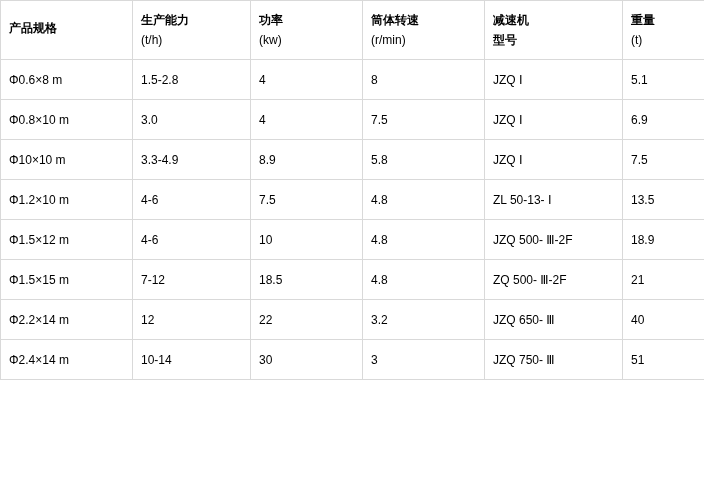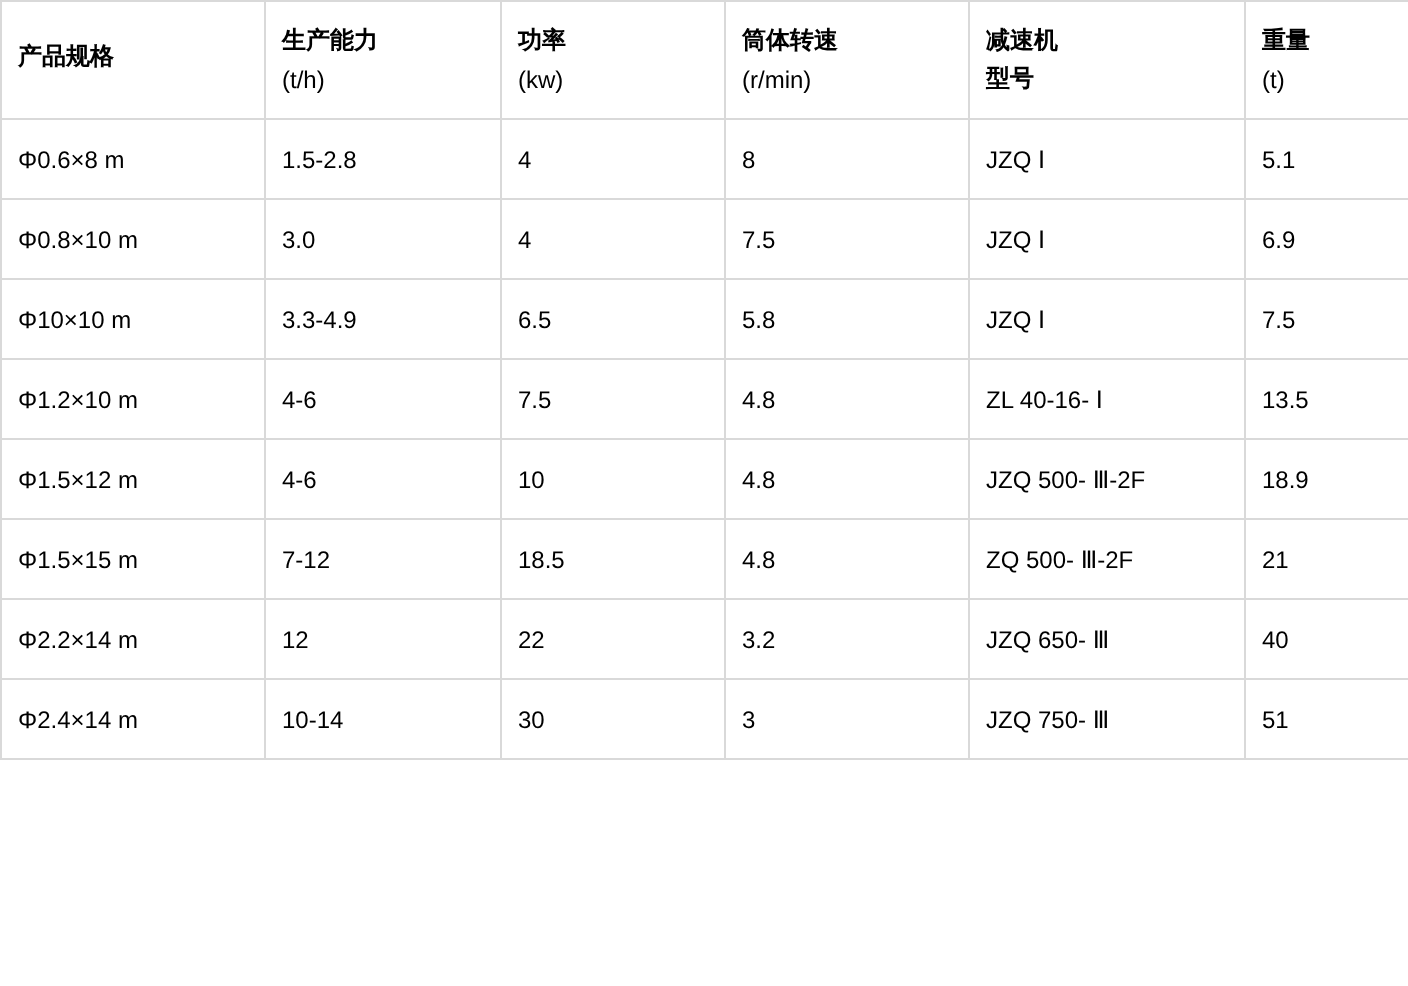--- a/index.html
+++ b/index.html
@@ -46,21 +46,20 @@
     display: block;
     font-weight: bold;
   }
   tr.head-row td .line2 {
     display: block;
     font-weight: normal;
     margin-top: 4px;
   }
   tr.head-row td.head-two-bold .line2 {
     font-weight: bold;
-    font-family: Liberation Mono, monospace;
   }
   tr.data-row td {
     height: 29px;
   }
 </style>
 </head>
 <body>
 
 <table class="spec-table">
   <colgroup>
@@ -111,31 +110,31 @@
       <td>Φ0.8×10 m</td>
       <td>3.0</td>
       <td>4</td>
       <td>7.5</td>
       <td>JZQ Ⅰ</td>
       <td>6.9</td>
     </tr>
     <tr class="data-row">
       <td>Φ10×10 m</td>
       <td>3.3-4.9</td>
-      <td>6.5</td>
+      <td>8.9</td>
       <td>5.8</td>
       <td>JZQ Ⅰ</td>
       <td>7.5</td>
     </tr>
     <tr class="data-row">
       <td>Φ1.2×10 m</td>
       <td>4-6</td>
       <td>7.5</td>
       <td>4.8</td>
-      <td>ZL 40-16- Ⅰ</td>
+      <td>ZL 50-13- Ⅰ</td>
       <td>13.5</td>
     </tr>
     <tr class="data-row">
       <td>Φ1.5×12 m</td>
       <td>4-6</td>
       <td>10</td>
       <td>4.8</td>
       <td>JZQ 500- Ⅲ-2F</td>
       <td>18.9</td>
     </tr>

